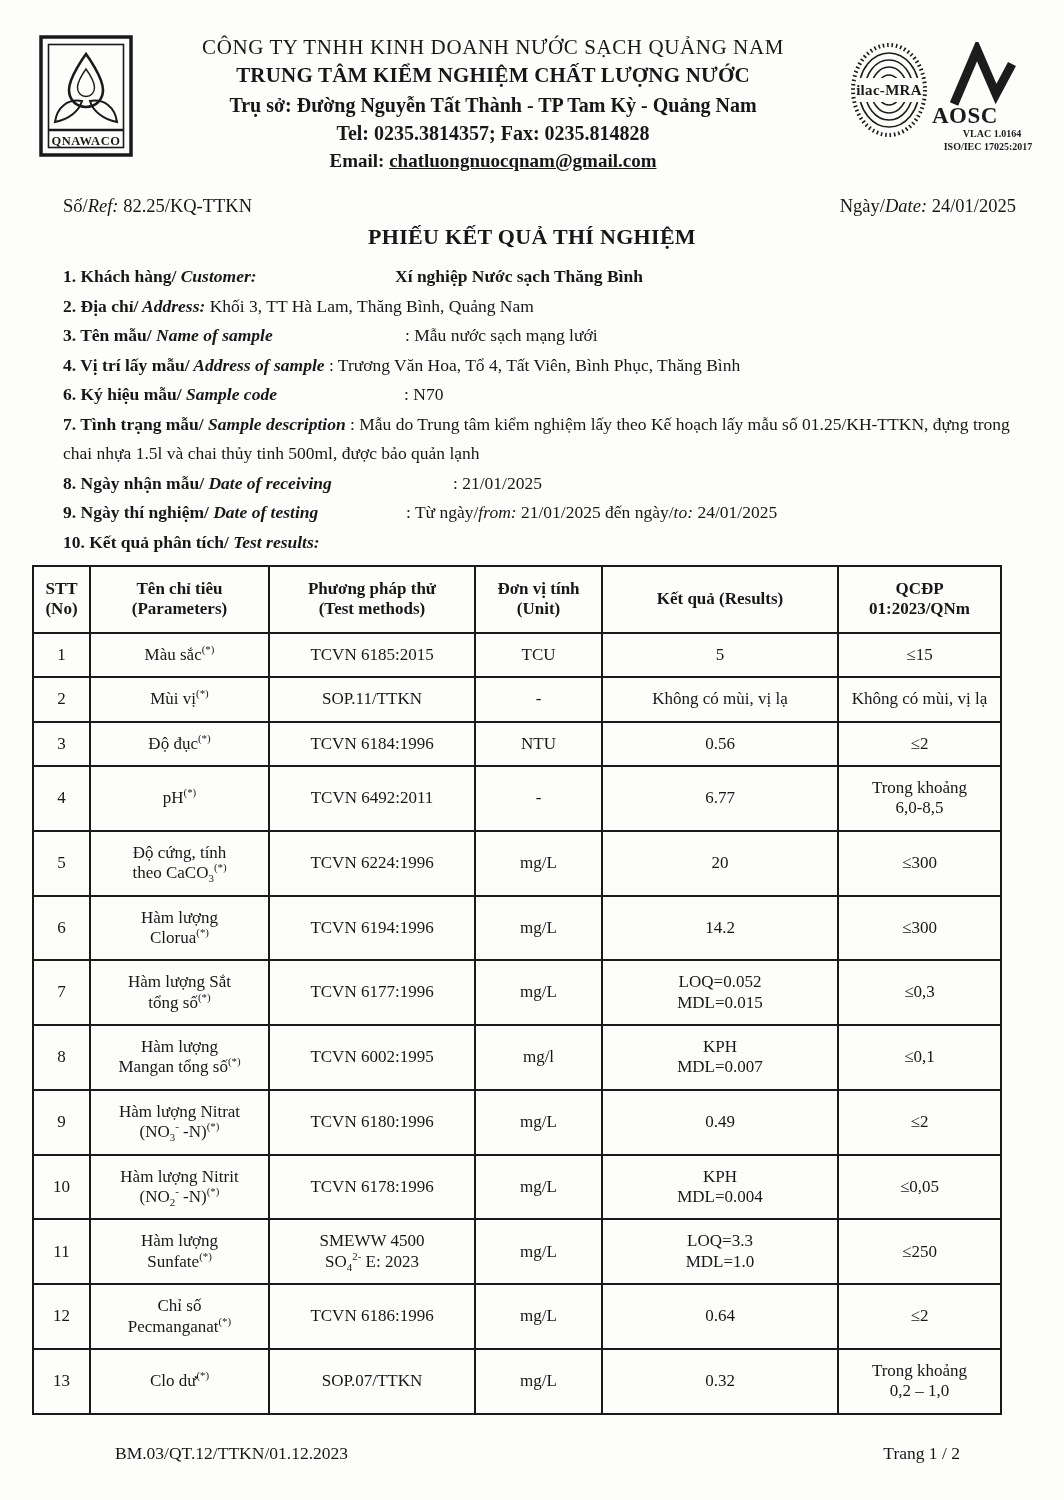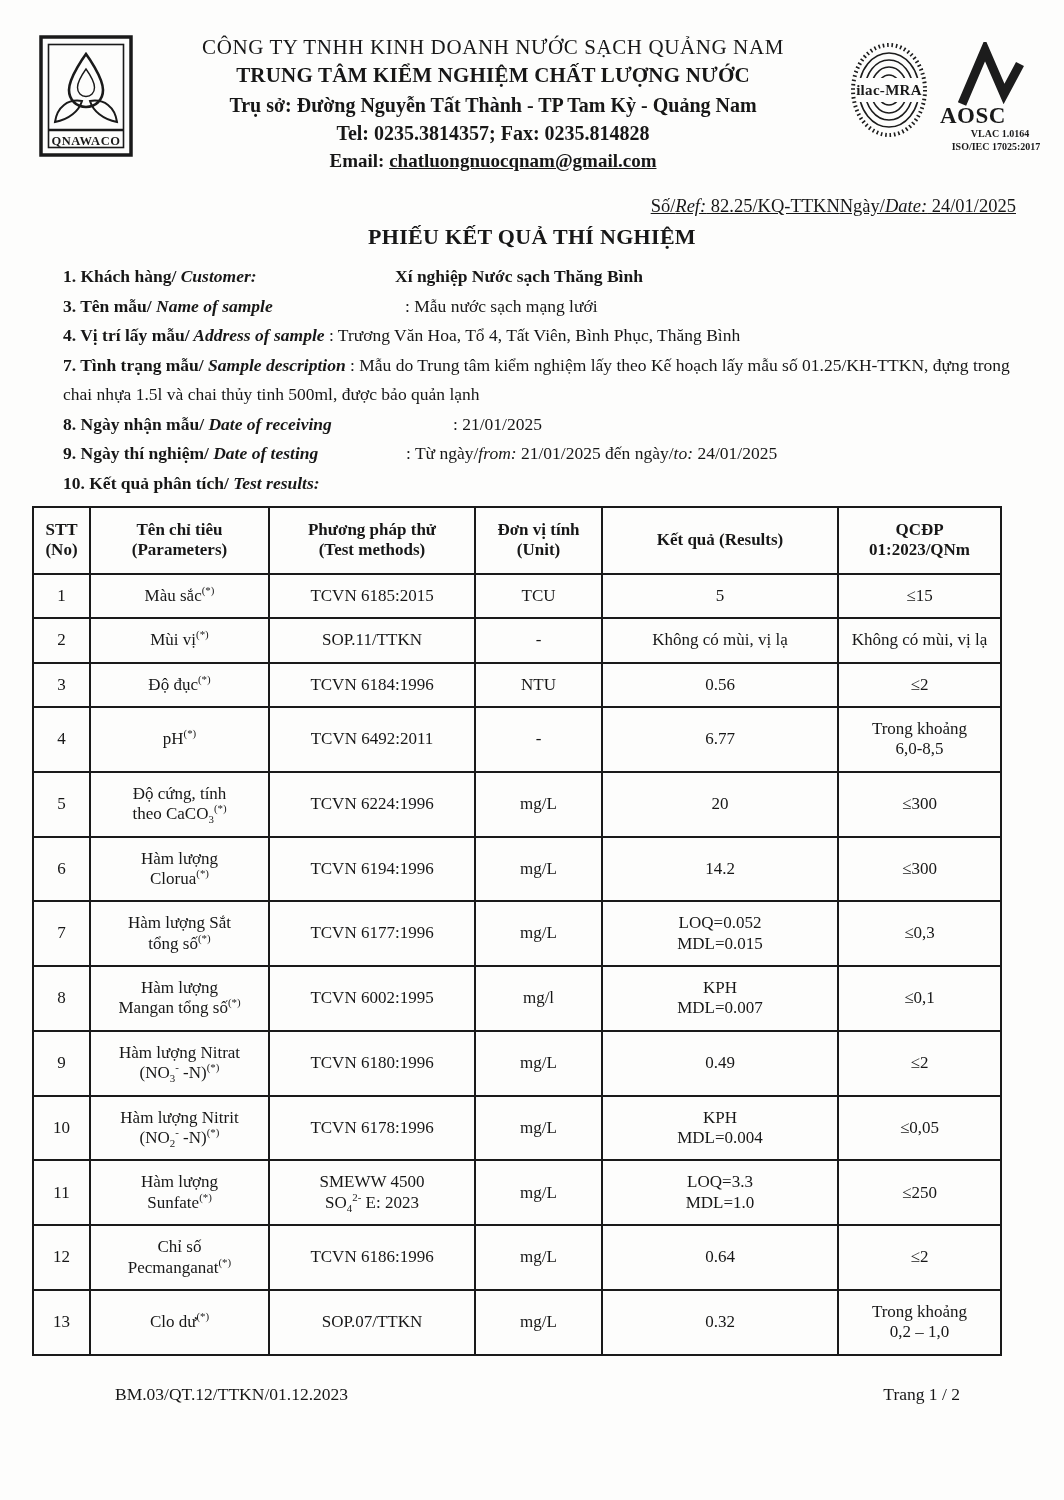--- a/index.html
+++ b/index.html
@@ -10,25 +10,25 @@
   
   .letterhead { display:flex; margin:34px 18px 0 38px; }
   .logo-left { width:100px; flex:0 0 auto; }
   .head-center { flex:1 1 auto; text-align:center; padding-top:1px; }
   .h-line1 { font-size:21px; letter-spacing:0.6px; white-space:nowrap; }
   .h-line2 { font-size:21px; font-weight:bold; letter-spacing:0.2px; margin-top:3px; white-space:nowrap; }
   .h-line3 { font-size:20px; font-weight:bold; margin-top:6px; white-space:nowrap; }
   .h-line4 { font-size:20px; font-weight:bold; margin-top:5px; }
   .h-line5 { font-size:19px; font-weight:bold; margin-top:5px; }
   .email-addr { text-decoration:underline; font-weight:bold; }
-  .stamps { flex:0 0 auto; width:198px; display:flex; gap:8px; padding-top:8px;justify-content:flex-end; }
+  .stamps { flex:0 0 auto; width:198px; display:flex; gap:0; padding-top:8px; }
   svg text { font-family:"Liberation Serif","DejaVu Serif",serif; fill:#1a1a1a; }
 
   
-  .meta-row { display:flex; justify-content:flex-end; margin:24px 48px 0 63px; font-size:18.5px;text-decoration:underline; }
+  .meta-row { display:flex; justify-content:space-between; margin:24px 48px 0 63px; font-size:18.5px; }
   .meta-en { font-style:italic; }
 
   
   .title-block { text-align:center; margin-top:7px; }
   .title-vi { font-size:22px; font-weight:bold; letter-spacing:0.3px; }
   .title-en { font-size:19.5px; font-weight:bold; margin-top:2px; }
 
   
   .info { margin:12px 40px 0 63px; font-size:17.5px; }
   .info-line { line-height:29.5px; }
@@ -123,22 +123,24 @@
     <div><span>Số/</span><span class="meta-en">Ref:</span><span> 82.25/KQ-TTKN</span></div>
     <div><span>Ngày/</span><span class="meta-en">Date:</span><span> 24/01/2025</span></div>
   </div>
 
   <div class="title-block">
     <div class="title-vi">PHIẾU KẾT QUẢ THÍ NGHIỆM</div>
   </div>
 
   <div class="info">
     <div class="info-line i1"><span class="lab"><span class="vi">1. Khách hàng/</span><span class="en"> Customer:</span></span><span class="val val-strong">Xí nghiệp Nước sạch Thăng Bình</span></div>
+    <div class="info-line i2"><span class="lab"><span class="vi">2. Địa chỉ/</span><span class="en"> Address:</span></span><span class="val"> Khối 3, TT Hà Lam, Thăng Bình, Quảng Nam</span></div>
     <div class="info-line i3"><span class="lab"><span class="vi">3. Tên mẫu/</span><span class="en"> Name of sample</span></span><span class="val">: Mẫu nước sạch mạng lưới</span></div>
     <div class="info-line i4"><span class="lab"><span class="vi">4. Vị trí lấy mẫu/</span><span class="en"> Address of sample</span></span><span class="val"> : Trương Văn Hoa, Tổ 4, Tất Viên, Bình Phục, Thăng Bình</span></div>
+    <div class="info-line i6"><span class="lab"><span class="vi">6. Ký hiệu mẫu/</span><span class="en"> Sample code</span></span><span class="val">: N70</span></div>
     <div class="info-line i7"><span class="lab"><span class="vi">7. Tình trạng mẫu/</span><span class="en"> Sample description</span></span><span class="val"> : Mẫu do Trung tâm kiểm nghiệm lấy theo Kế hoạch lấy mẫu số 01.25/KH-TTKN, đựng trong chai nhựa 1.5l và chai thủy tinh 500ml, được bảo quản lạnh</span></div>
     <div class="info-line i8"><span class="lab"><span class="vi">8. Ngày nhận mẫu/</span><span class="en"> Date of receiving</span></span><span class="val">: 21/01/2025</span></div>
     <div class="info-line i9"><span class="lab"><span class="vi">9. Ngày thí nghiệm/</span><span class="en"> Date of testing</span></span><span class="val"><span>: Từ ngày/</span><i>from:</i><span> 21/01/2025  đến ngày/</span><i>to:</i><span> 24/01/2025</span></span></div>
     <div class="info-line i10"><span class="lab"><span class="vi">10. Kết quả phân tích/</span><span class="en"> Test results:</span></span></div>
   </div>
 
   <table class="results">
     <colgroup>
       <col style="width:57px">
         <col style="width:179px">

